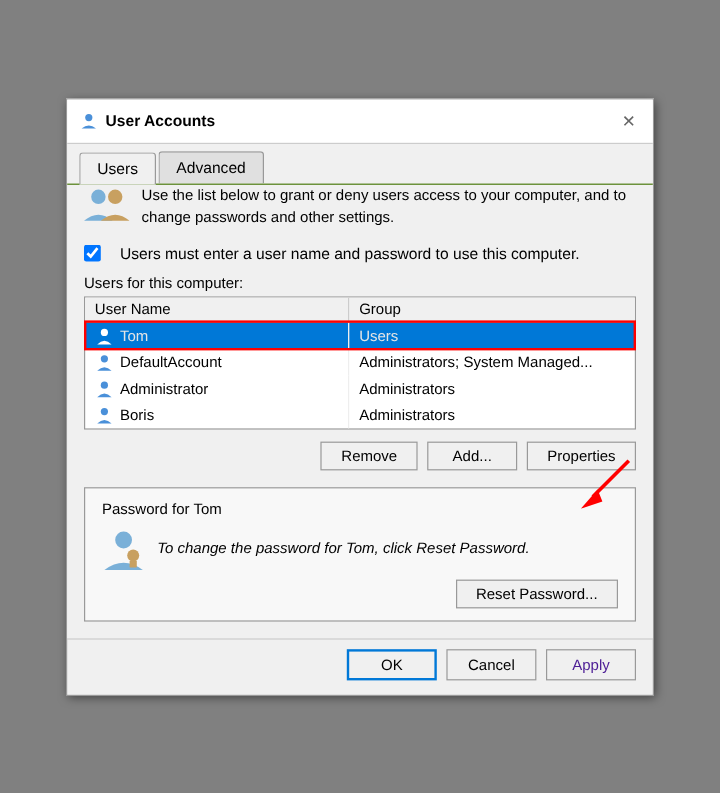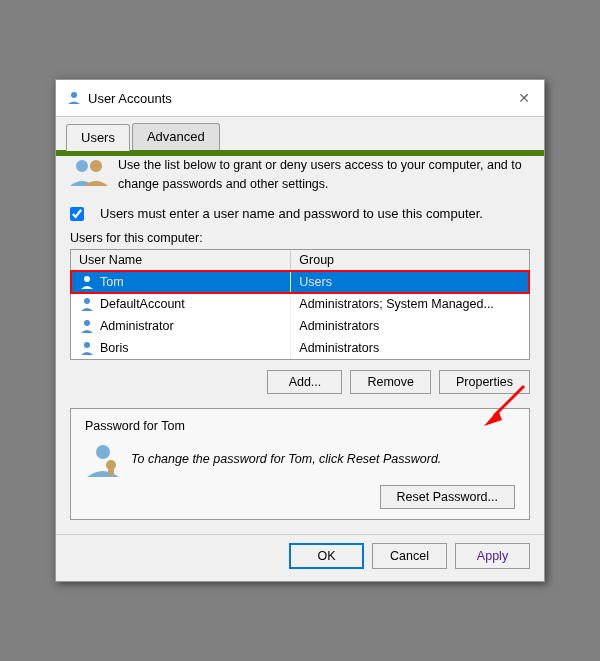--- a/index.html
+++ b/index.html
@@ -33,21 +33,21 @@
       display: flex;
       align-items: center;
       gap: 6px;
     }
     .title-icon {
       width: 16px;
       height: 16px;
     }
     .title-text {
       font-size: 13px;
-      font-weight: normal;
+      font-weight: bold;
       color: #000;
     }
     .close-btn {
       width: 20px;
       height: 20px;
       background: none;
       border: none;
       cursor: pointer;
       font-size: 14px;
       color: #666;
@@ -72,21 +72,21 @@
       border-radius: 3px 3px 0 0;
     }
     .tab.active {
       background: #f0f0f0;
       border-bottom: 1px solid #f0f0f0;
       z-index: 1;
       position: relative;
       top: 1px;
     }
     .tab-content {
-      border-top: 6px solid #4d7c0f;
+      border-top: 1px solid #4d7c0f;
       background: #f0f0f0;
       padding: 0 14px;
       flex: 1;
     }
     .info-box {
       display: flex;
       align-items: flex-start;
       gap: 10px;
       margin-bottom: 12px;
     }
@@ -320,22 +320,22 @@
                   <span>Boris</span>
                 </div>
               </td>
               <td>Administrators</td>
             </tr>
           </tbody>
       </table>
     </div>
 
     <div class="action-buttons">
+      <button class="btn">Remove</button>
       <button class="btn">Add...</button>
-      <button class="btn">Remove</button>
       <button class="btn">Properties</button>
 
       <svg style="position:absolute;right:2px;bottom:-32px;width:44px;height:44px;" viewBox="0 0 44 44">
         <line x1="40" y1="4" x2="10" y2="34" stroke="red" stroke-width="3"></line>
         <polygon points="0,44 14,28 18,38" fill="red"></polygon>
       </svg>
     </div>
 
     <div class="password-section">
       <div class="password-title">Password for Tom</div>

